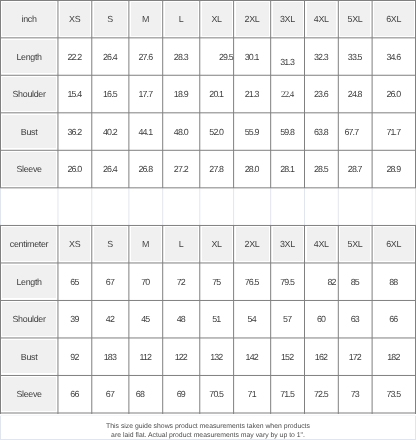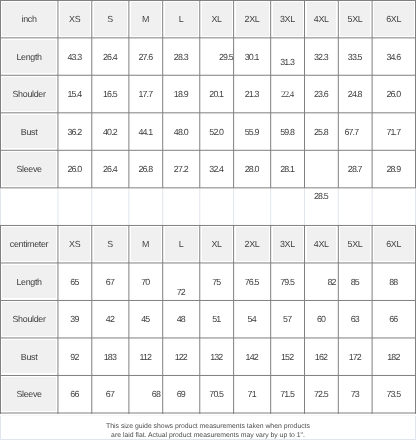--- a/index.html
+++ b/index.html
@@ -81,21 +81,21 @@
       <div class="cell hup" style="left: 91px; top: 0px; width: 37.1px; height: 37.35px; transform: translate(0.78px, 0.5px);">S</div>
       <div class="cell hup" style="left: 128px; top: 0px; width: 33.82px; height: 37.35px; transform: translate(0.88px, 0.5px);">M</div>
       <div class="cell hup" style="left: 162px; top: 0px; width: 37.07px; height: 37.35px; transform: translate(0.7px, 0.5px);">L</div>
       <div class="cell hup" style="left: 199px; top: 0px; width: 33.83px; height: 37.35px; transform: translate(0.77px, 0.5px);">XL</div>
       <div class="cell hup" style="left: 233px; top: 0px; width: 37.07px; height: 37.35px; transform: translate(0.6px, 0.5px);">2XL</div>
       <div class="cell hup" style="left: 270px; top: 0px; width: 33.83px; height: 37.35px; transform: translate(0.67px, 0.5px);">3XL</div>
       <div class="cell hup" style="left: 304px; top: 0px; width: 33.8px; height: 37.35px; transform: translate(0.5px, 0.5px);">4XL</div>
       <div class="cell hup" style="left: 338px; top: 0px; width: 33.8px; height: 37.35px; transform: translate(0.3px, 0.5px);">5XL</div>
       <div class="cell hup" style="left: 372px; top: 0px; width: 43.4px; height: 37.35px; transform: translate(0.1px, 0.5px);">6XL</div>
       <div class="cell" style="left: 0px; top: 37px; width: 57.45px; height: 37.4px; transform: translate(0.5px, 0.85px);">Length</div>
-      <div class="cell num" style="left: 57px; top: 37px; width: 33.83px; height: 37.4px; transform: translate(0.95px, 0.85px);">43.3</div>
+      <div class="cell num" style="left: 57px; top: 37px; width: 33.83px; height: 37.4px; transform: translate(0.95px, 0.85px);">22.2</div>
       <div class="cell num" style="left: 91px; top: 37px; width: 37.1px; height: 37.4px; transform: translate(0.78px, 0.85px);">26.4</div>
       <div class="cell num" style="left: 128px; top: 37px; width: 33.82px; height: 37.4px; transform: translate(0.88px, 0.85px);">27.6</div>
       <div class="cell num" style="left: 162px; top: 37px; width: 37.07px; height: 37.4px; transform: translate(0.7px, 0.85px);">28.3</div>
       <div class="cell num" style="left: 199px; top: 37px; width: 53px; height: 37.4px; transform: translate(0.77px, 0.85px);">29.5</div>
       <div class="cell num" style="left: 233px; top: 37px; width: 37.07px; height: 37.4px; transform: translate(0.6px, 0.85px);">30.1</div>
       <div class="cell num" style="left: 270px; top: 37px; width: 33.83px; height: 49px; transform: translate(0.67px, 0.85px);">31.3</div>
       <div class="cell num" style="left: 304px; top: 37px; width: 33.8px; height: 37.4px; transform: translate(0.5px, 0.85px);">32.3</div>
       <div class="cell num" style="left: 338px; top: 37px; width: 33.8px; height: 37.4px; transform: translate(0.3px, 0.85px);">33.5</div>
       <div class="cell num" style="left: 372px; top: 37px; width: 43.4px; height: 37.4px; transform: translate(0.1px, 0.85px);">34.6</div>
       <div class="cell" style="left: 0px; top: 75px; width: 57.45px; height: 37.58px; transform: translate(0.5px, 0.25px);">Shoulder</div>
@@ -110,32 +110,32 @@
       <div class="cell num" style="left: 338px; top: 75px; width: 33.8px; height: 37.58px; transform: translate(0.3px, 0.25px);">24.8</div>
       <div class="cell num" style="left: 372px; top: 75px; width: 43.4px; height: 37.58px; transform: translate(0.1px, 0.25px);">26.0</div>
       <div class="cell" style="left: 0px; top: 112px; width: 57.45px; height: 37.46px; transform: translate(0.5px, 0.83px);">Bust</div>
       <div class="cell num" style="left: 57px; top: 112px; width: 33.83px; height: 37.46px; transform: translate(0.95px, 0.83px);">36.2</div>
       <div class="cell num" style="left: 91px; top: 112px; width: 37.1px; height: 37.46px; transform: translate(0.78px, 0.83px);">40.2</div>
       <div class="cell num" style="left: 128px; top: 112px; width: 33.82px; height: 37.46px; transform: translate(0.88px, 0.83px);">44.1</div>
       <div class="cell num" style="left: 162px; top: 112px; width: 37.07px; height: 37.46px; transform: translate(0.7px, 0.83px);">48.0</div>
       <div class="cell num" style="left: 199px; top: 112px; width: 33.83px; height: 37.46px; transform: translate(0.77px, 0.83px);">52.0</div>
       <div class="cell num" style="left: 233px; top: 112px; width: 37.07px; height: 37.46px; transform: translate(0.6px, 0.83px);">55.9</div>
       <div class="cell num" style="left: 270px; top: 112px; width: 33.83px; height: 37.46px; transform: translate(0.67px, 0.83px);">59.8</div>
-      <div class="cell num" style="left: 304px; top: 112px; width: 33.8px; height: 37.46px; transform: translate(0.5px, 0.83px);">25.8</div>
+      <div class="cell num" style="left: 304px; top: 112px; width: 33.8px; height: 37.46px; transform: translate(0.5px, 0.83px);">63.8</div>
       <div class="cell num" style="left: 338px; top: 112px; width: 27px; height: 37.46px; transform: translate(0.3px, 0.83px); border-radius: 12px;">67.7</div>
       <div class="cell num" style="left: 372px; top: 112px; width: 43.4px; height: 37.46px; transform: translate(0.1px, 0.83px);">71.7</div>
       <div class="cell" style="left: 0px; top: 150px; width: 57.45px; height: 37.55px; transform: translate(0.5px, 0.29px);">Sleeve</div>
       <div class="cell num" style="left: 57px; top: 150px; width: 33.83px; height: 37.55px; transform: translate(0.95px, 0.29px);">26.0</div>
       <div class="cell num" style="left: 91px; top: 150px; width: 37.1px; height: 37.55px; transform: translate(0.78px, 0.29px);">26.4</div>
       <div class="cell num" style="left: 128px; top: 150px; width: 33.82px; height: 37.55px; transform: translate(0.88px, 0.29px);">26.8</div>
       <div class="cell num" style="left: 162px; top: 150px; width: 37.07px; height: 37.55px; transform: translate(0.7px, 0.29px);">27.2</div>
-      <div class="cell num" style="left: 199px; top: 150px; width: 33.83px; height: 37.55px; transform: translate(0.77px, 0.29px);">32.4</div>
+      <div class="cell num" style="left: 199px; top: 150px; width: 33.83px; height: 37.55px; transform: translate(0.77px, 0.29px);">27.8</div>
       <div class="cell num" style="left: 233px; top: 150px; width: 37.07px; height: 37.55px; transform: translate(0.6px, 0.29px);">28.0</div>
       <div class="cell num" style="left: 270px; top: 150px; width: 33.83px; height: 37.55px; transform: translate(0.67px, 0.29px);">28.1</div>
-      <div class="cell num" style="left: 304px; top: 150px; width: 33.8px; height: 37.55px; transform: translate(0.5px, 0.29px); margin-top: 27px;">28.5</div>
+      <div class="cell num" style="left: 304px; top: 150px; width: 33.8px; height: 37.55px; transform: translate(0.5px, 0.29px);">28.5</div>
       <div class="cell num" style="left: 338px; top: 150px; width: 33.8px; height: 37.55px; transform: translate(0.3px, 0.29px);">28.7</div>
       <div class="cell num" style="left: 372px; top: 150px; width: 43.4px; height: 37.55px; transform: translate(0.1px, 0.29px);">28.9</div>
       <div class="cellbg" style="left: 2px; top: 227px; width: 54px; height: 34px;"></div>
       <div class="cellbg" style="left: 60px; top: 227px; width: 30px; height: 34px;"></div>
       <div class="cellbg" style="left: 94px; top: 227px; width: 33px; height: 34px;"></div>
       <div class="cellbg" style="left: 131px; top: 227px; width: 30px; height: 34px;"></div>
       <div class="cellbg" style="left: 165px; top: 227px; width: 33px; height: 34px;"></div>
       <div class="cellbg" style="left: 202px; top: 227px; width: 30px; height: 34px;"></div>
       <div class="cellbg" style="left: 236px; top: 227px; width: 33px; height: 34px;"></div>
       <div class="cellbg" style="left: 273px; top: 227px; width: 30px; height: 34px;"></div>
@@ -172,21 +172,21 @@
       <div class="cell" style="left: 199px; top: 225px; width: 33.83px; height: 37.5px; transform: translate(0.77px, 0.46px);">XL</div>
       <div class="cell" style="left: 233px; top: 225px; width: 37.07px; height: 37.5px; transform: translate(0.6px, 0.46px);">2XL</div>
       <div class="cell" style="left: 270px; top: 225px; width: 33.83px; height: 37.5px; transform: translate(0.67px, 0.46px);">3XL</div>
       <div class="cell" style="left: 304px; top: 225px; width: 33.8px; height: 37.5px; transform: translate(0.5px, 0.46px);">4XL</div>
       <div class="cell" style="left: 338px; top: 225px; width: 33.8px; height: 37.5px; transform: translate(0.3px, 0.46px);">5XL</div>
       <div class="cell" style="left: 372px; top: 225px; width: 43.4px; height: 37.5px; transform: translate(0.1px, 0.46px);">6XL</div>
       <div class="cell" style="left: 0px; top: 262px; width: 57.45px; height: 37.5px; transform: translate(0.5px, 0.96px);">Length</div>
       <div class="cell num" style="left: 57px; top: 262px; width: 33.83px; height: 37.5px; transform: translate(0.95px, 0.96px);">65</div>
       <div class="cell num" style="left: 91px; top: 262px; width: 37.1px; height: 37.5px; transform: translate(0.78px, 0.96px);">67</div>
       <div class="cell num" style="left: 128px; top: 262px; width: 33.82px; height: 37.5px; transform: translate(0.88px, 0.96px);">70</div>
-      <div class="cell num" style="left: 162px; top: 262px; width: 37.07px; height: 37.5px; transform: translate(0.7px, 0.96px); margin-top: 10px;">72</div>
+      <div class="cell num" style="left: 162px; top: 262px; width: 37.07px; height: 37.5px; transform: translate(0.7px, 0.96px);">72</div>
       <div class="cell num" style="left: 199px; top: 262px; width: 33.83px; height: 37.5px; transform: translate(0.77px, 0.96px);">75</div>
       <div class="cell num" style="left: 233px; top: 262px; width: 37.07px; height: 37.5px; transform: translate(0.6px, 0.96px);">76.5</div>
       <div class="cell num" style="left: 270px; top: 262px; width: 33.83px; height: 37.5px; transform: translate(0.67px, 0.96px);">79.5</div>
       <div class="cell num" style="left: 304px; top: 262px; width: 33.8px; height: 37.5px; transform: translate(0.5px, 0.96px); padding-left: 21px;">82</div>
       <div class="cell num" style="left: 338px; top: 262px; width: 33.8px; height: 37.5px; transform: translate(0.3px, 0.96px);">85</div>
       <div class="cell num" style="left: 372px; top: 262px; width: 43.4px; height: 37.5px; transform: translate(0.1px, 0.96px);">88</div>
       <div class="cell" style="left: 0px; top: 300px; width: 57.45px; height: 37.5px; transform: translate(0.5px, 0.46px);">Shoulder</div>
       <div class="cell num" style="left: 57px; top: 300px; width: 33.83px; height: 37.5px; transform: translate(0.95px, 0.46px);">39</div>
       <div class="cell num" style="left: 91px; top: 300px; width: 37.1px; height: 37.5px; transform: translate(0.78px, 0.46px);">42</div>
       <div class="cell num" style="left: 128px; top: 300px; width: 33.82px; height: 37.5px; transform: translate(0.88px, 0.46px);">45</div>
@@ -204,21 +204,21 @@
       <div class="cell num" style="left: 162px; top: 337px; width: 37.07px; height: 37.5px; transform: translate(0.7px, 0.96px);">122</div>
       <div class="cell num" style="left: 199px; top: 337px; width: 33.83px; height: 37.5px; transform: translate(0.77px, 0.96px);">132</div>
       <div class="cell num" style="left: 233px; top: 337px; width: 37.07px; height: 37.5px; transform: translate(0.6px, 0.96px);">142</div>
       <div class="cell num" style="left: 270px; top: 337px; width: 33.83px; height: 37.5px; transform: translate(0.67px, 0.96px);">152</div>
       <div class="cell num" style="left: 304px; top: 337px; width: 33.8px; height: 37.5px; transform: translate(0.5px, 0.96px);">162</div>
       <div class="cell num" style="left: 338px; top: 337px; width: 33.8px; height: 37.5px; transform: translate(0.3px, 0.96px);">172</div>
       <div class="cell num" style="left: 372px; top: 337px; width: 43.4px; height: 37.5px; transform: translate(0.1px, 0.96px);">182</div>
       <div class="cell" style="left: 0px; top: 375px; width: 57.45px; height: 37.54px; transform: translate(0.5px, 0.46px);">Sleeve</div>
       <div class="cell num" style="left: 57px; top: 375px; width: 33.83px; height: 37.54px; transform: translate(0.95px, 0.46px);">66</div>
       <div class="cell num" style="left: 91px; top: 375px; width: 37.1px; height: 37.54px; transform: translate(0.78px, 0.46px);">67</div>
-      <div class="cell num" style="left: 144px; top: 375px; width: 23px; height: 37.54px; transform: translate(0.88px, 0.46px);">68</div>
+      <div class="cell num" style="left: 128px; top: 375px; width: 23px; height: 37.54px; transform: translate(0.88px, 0.46px);">68</div>
       <div class="cell num" style="left: 162px; top: 375px; width: 37.07px; height: 37.54px; transform: translate(0.7px, 0.46px);">69</div>
       <div class="cell num" style="left: 199px; top: 375px; width: 33.83px; height: 37.54px; transform: translate(0.77px, 0.46px);">70.5</div>
       <div class="cell num" style="left: 233px; top: 375px; width: 37.07px; height: 37.54px; transform: translate(0.6px, 0.46px);">71</div>
       <div class="cell num" style="left: 270px; top: 375px; width: 33.83px; height: 37.54px; transform: translate(0.67px, 0.46px);">71.5</div>
       <div class="cell num" style="left: 304px; top: 375px; width: 33.8px; height: 37.54px; transform: translate(0.5px, 0.46px);">72.5</div>
       <div class="cell num" style="left: 338px; top: 375px; width: 33.8px; height: 37.54px; transform: translate(0.3px, 0.46px);">73</div>
       <div class="cell num" style="left: 372px; top: 375px; width: 43.4px; height: 37.54px; transform: translate(0.1px, 0.46px);">73.5</div>
     </div>
   <div class="note" id="note" style="top: 423.4px;">
     <div>This size guide shows product measurements taken when products</div>

